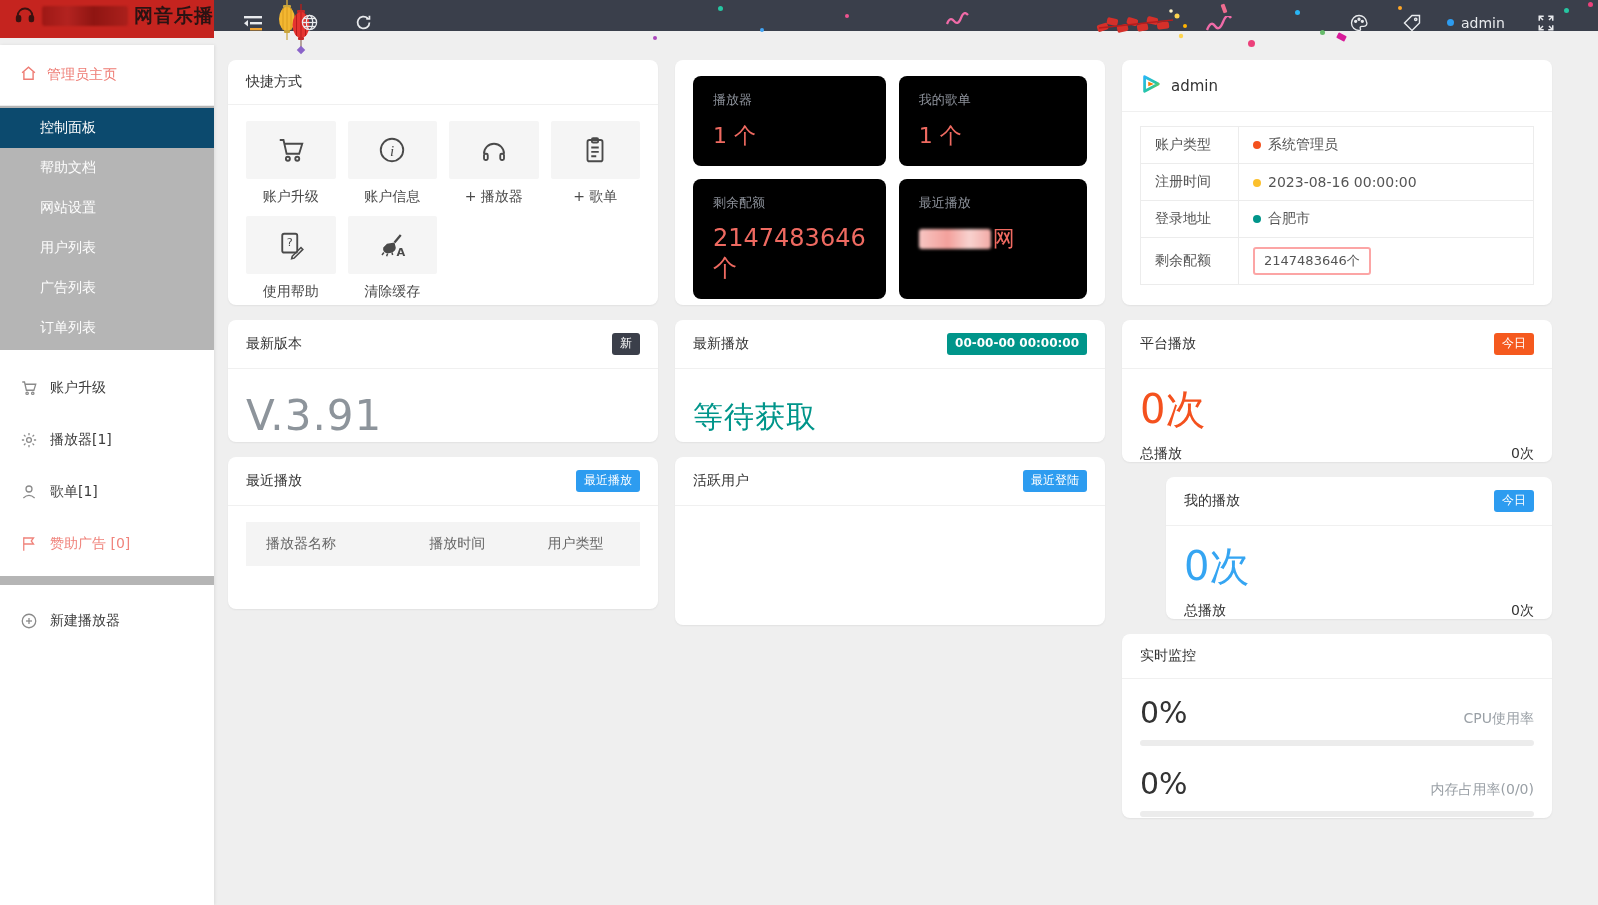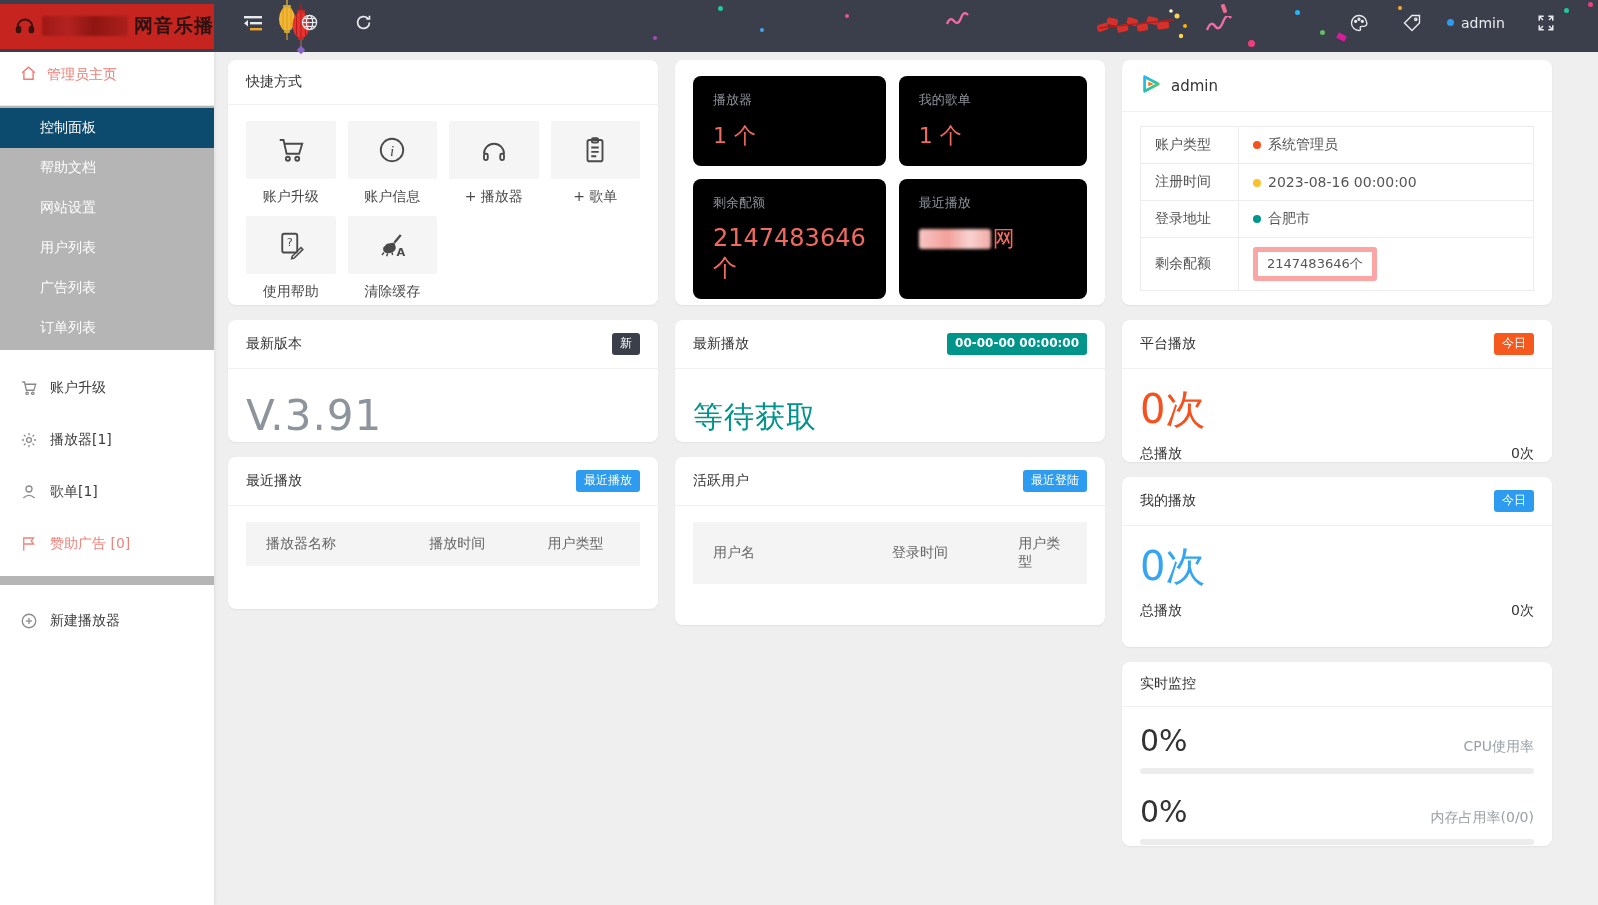--- a/index.html
+++ b/index.html
@@ -1,20 +1,20 @@
 <!DOCTYPE html>
 <html><head>
 <meta charset="utf-8">
 <style>
   * { margin:0; padding:0; box-sizing:border-box; }
   html,body { width:1598px; height:905px; overflow:hidden; }
   body { font-family:"DejaVu Sans","Liberation Sans",sans-serif; background:#efefef; color:#333; font-size:14px; }
 
   
-  .navbar { position:relative; height:52px; background:#3a3f4b; display:flex; align-items:center; z-index:20; }
+  .navbar { position:relative; height:31px; background:#3a3f4b; display:flex; align-items:center; z-index:20; }
   .logo { width:214px; height:45px; background:#c5241f; display:flex; align-items:center; gap:6px; padding-left:14px; flex-shrink:0; }
   .logo .redact-logo { width:88px; height:20px; border-radius:3px;
     background:linear-gradient(90deg,#9e1815,#b32320 30%,#8f1512 60%,#ab201c); filter:blur(1px); }
   .logo .logo-text { color:#2b1313; font-weight:bold; font-size:19px; letter-spacing:1px; white-space:nowrap; }
   .nav-icon { position:absolute; top:0; height:45px; display:flex; align-items:center; justify-content:center; cursor:pointer; }
   .nav-icon svg { display:block; }
   .nav-user { position:absolute; top:0; left:1447px; height:45px; display:flex; align-items:center; gap:7px; color:#e8eaed; font-size:14px; cursor:pointer; }
   .status-dot { width:7px; height:7px; border-radius:50%; background:#2d9cf0; }
   .deco { position:absolute; pointer-events:none; }
   .confetti { position:absolute; border-radius:50%; }
@@ -57,21 +57,21 @@
   .data-tile .dvalue { margin-top:12px; font-size:22px; color:#ef6a61; display:flex; align-items:center; gap:2px; }
   .redact-pink { display:inline-block; width:72px; height:20px; border-radius:3px;
     background:linear-gradient(90deg,#f7c6c3,#f3a09b 40%,#f8d2cf 70%,#f2aaa5); filter:blur(1.5px); }
 
   
   .admin-table { width:calc(100% - 36px); margin:14px 18px; border-collapse:collapse; }
   .admin-table td { border:1px solid #ececec; padding:9px 14px; font-size:14px; color:#555; }
   .admin-table td.lbl { width:98px; color:#555; }
   .dot { display:inline-block; width:8px; height:8px; border-radius:50%; margin-right:7px; vertical-align:middle; }
   .dot.red { background:#f4511e; } .dot.yellow { background:#fbc02d; } .dot.teal { background:#00958a; }
-  .tagbox { display:inline-block; border:5px solid #fca5a5; border-radius:3px; padding:3px 9px; font-size:13px; color:#555; background:#fff; }
+  .tagbox { display:inline-block; border:2px solid #fca5a5; border-radius:3px; padding:3px 9px; font-size:13px; color:#555; background:#fff; }
 
   
   .big-val { padding:22px 18px 26px; font-size:42px; color:#8d949b; letter-spacing:1px; }
   .big-val.teal-t { font-size:30px; color:#00958a; padding:28px 18px 30px; }
   .stat-val { padding:18px 18px 0; font-size:40px; line-height:1.1; }
   .stat-val.orange-t { color:#f4511e; }
   .stat-val.blue-t { color:#35a5f2; }
   .stat-foot { display:flex; justify-content:space-between; padding:14px 18px 16px; font-size:14px; color:#333; }
 
   
@@ -425,29 +425,20 @@
         <span class="badge teal">00-00-00 00:00:00</span>
       </div>
       <div class="big-val teal-t">等待获取</div>
     </section>
 
     <section class="card" style="height:168px;">
       <div class="card-head">
         <span class="card-title">活跃用户</span>
         <span class="badge blue">最近登陆</span>
       </div>
-      <table class="mini-table active-table">
-        <thead>
-          <tr>
-            <th style="width:48%">用户名</th>
-            <th style="width:32%">登录时间</th>
-            <th class="narrow">用户类型</th>
-          </tr>
-        </thead>
-      </table>
     </section>
   </div>
 
   <div class="col">
     <section class="card" style="height:245px;">
       <div class="card-head" style="justify-content:flex-start;gap:9px;">
         <span>
           <svg width="22" height="22" viewBox="0 0 24 24">
             <defs>
                 <linearGradient id="pg" x1="0" y1="0" x2="1" y2="1">
@@ -489,21 +480,21 @@
         <span class="card-title">平台播放</span>
         <span class="badge orange">今日</span>
       </div>
       <div class="stat-val orange-t">0次</div>
       <div class="stat-foot">
         <span>总播放</span>
         <span>0次</span>
       </div>
     </section>
 
-    <section class="card" style="height:170px;">
+    <section class="card" style="height:142px;margin-left:44px;">
       <div class="card-head">
         <span class="card-title">我的播放</span>
         <span class="badge blue">今日</span>
       </div>
       <div class="stat-val blue-t">0次</div>
       <div class="stat-foot">
         <span>总播放</span>
         <span>0次</span>
       </div>
     </section>

